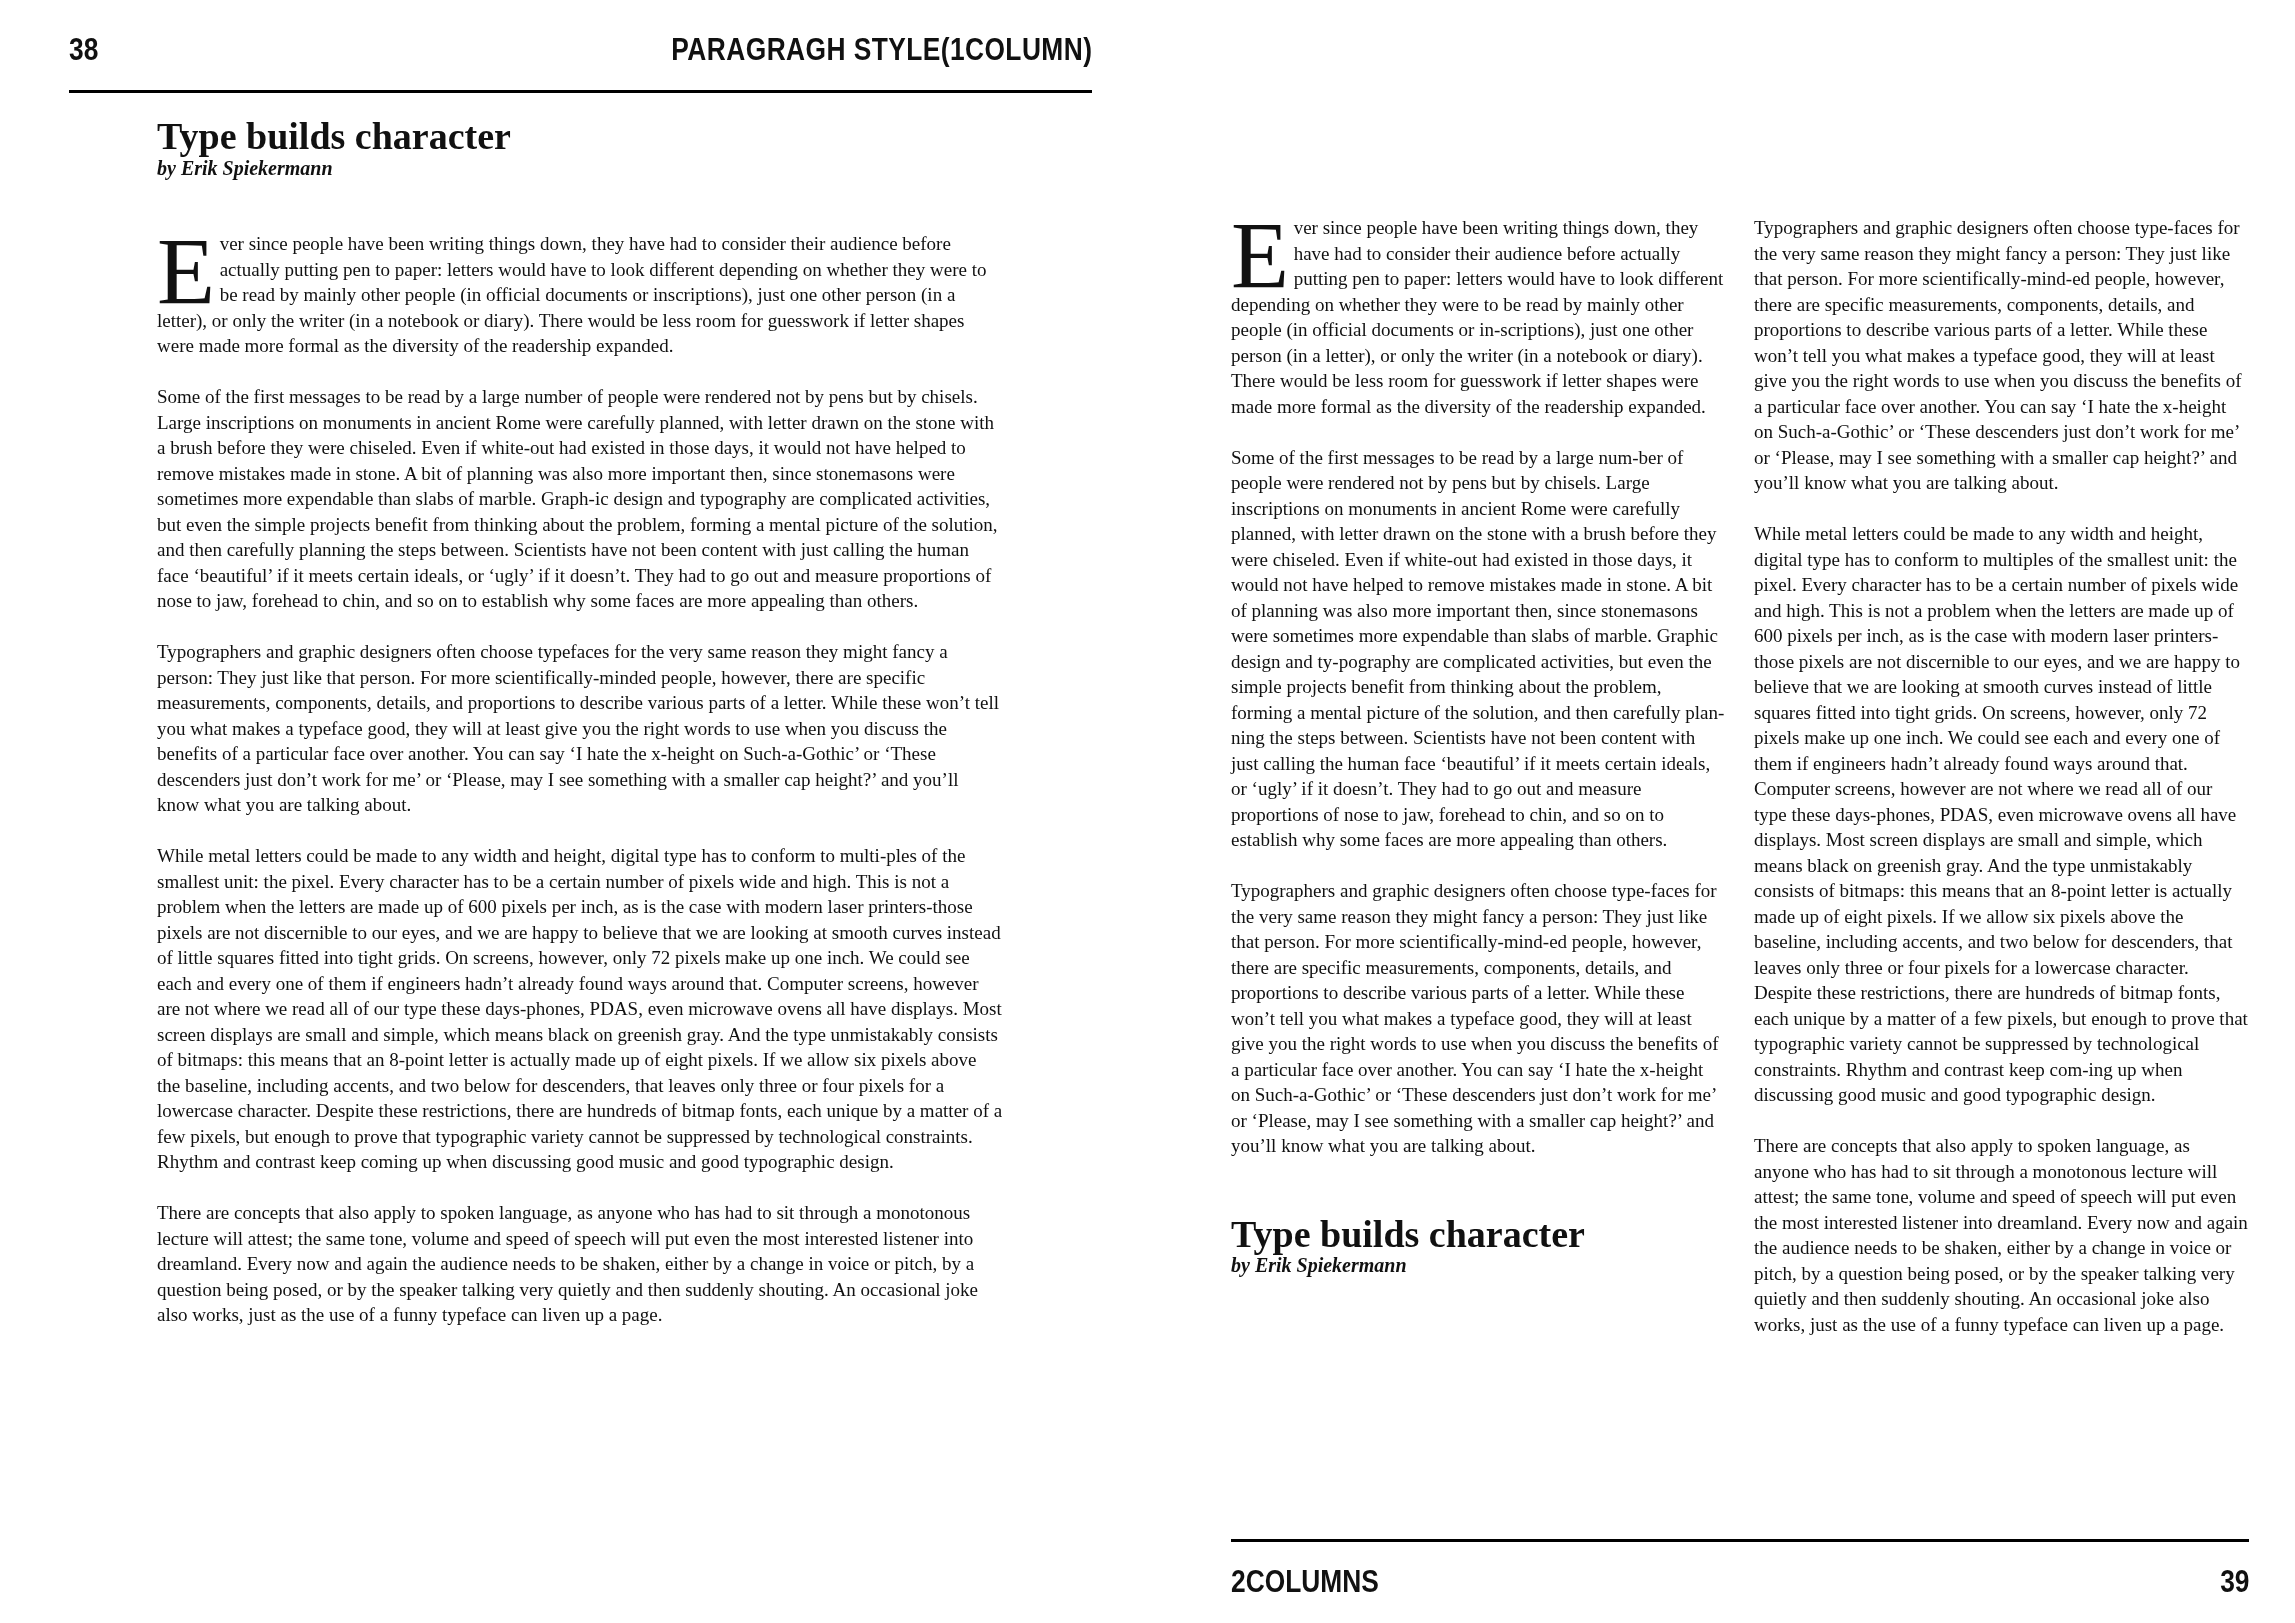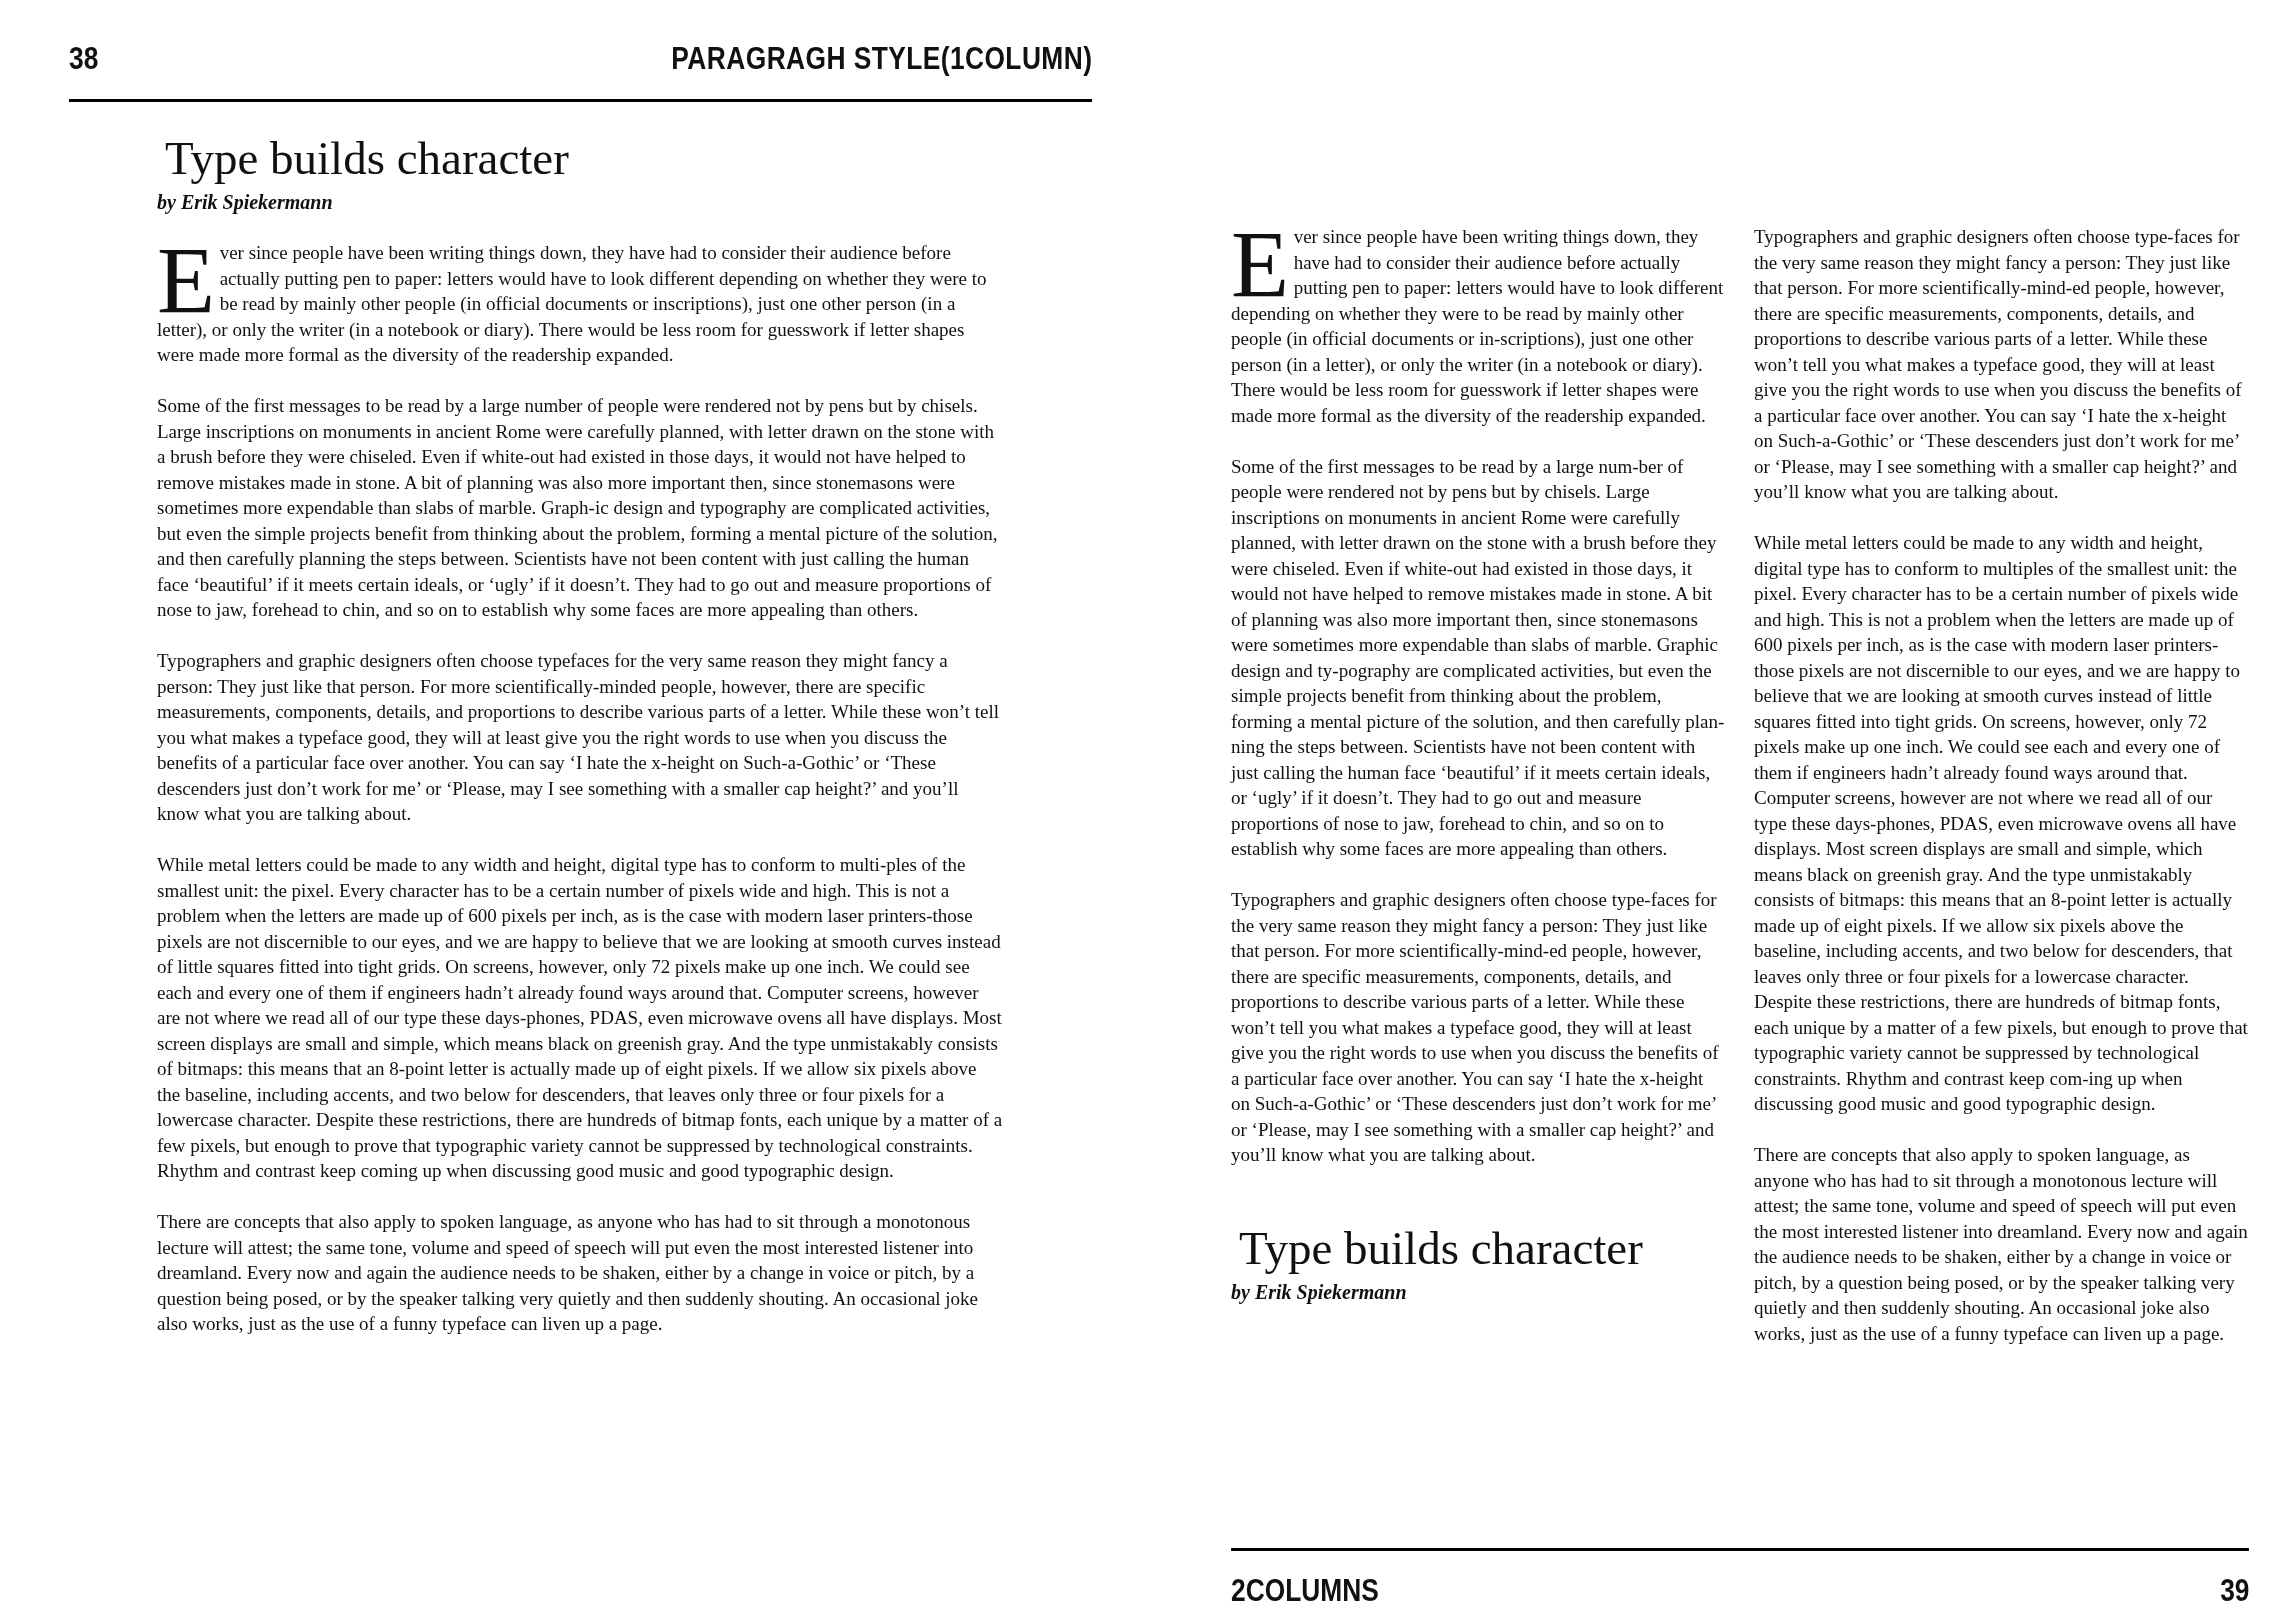--- a/index.html
+++ b/index.html
@@ -1,26 +1,26 @@
 <!DOCTYPE html>
 <html style="font-size:7.4px"><head>
 <meta charset="utf-8">
 <style>
   html, body { margin: 0; padding: 0; background: #ffffff; }
   body { width: 2295px; height: 1623px; position: relative; overflow: hidden; color: #111; }
-  .page { position: absolute; top: 13px; height: 1175px; width: 1148px; }
+  .page { position: absolute; top: 4px; height: 1175px; width: 1148px; }
   .page-left { left: 0; }
   .page-right { left: 1148px; }
   .header-bar { position: absolute; left: 69px; width: 1023px; top: 28px; height: 60px; }
   .hdr-num { position: absolute; left: 0; top: 0; font-family: "Liberation Sans", sans-serif; font-size: 31px; font-weight: bold; transform: scaleX(0.85); transform-origin: left; }
   .hdr-title { position: absolute; right: 0; top: 0; font-family: "Liberation Sans", sans-serif; font-size: 31px; font-weight: bold; transform: scaleX(0.85); transform-origin: right; letter-spacing: 0.5px; }
   .rule { position: absolute; height: 3.2px; background: #000; }
   .rule-top { left: 69px; width: 1023px; top: 86px; }
   .title-block { position: absolute; left: 157px; top: 113px; }
-  .art-title { font-family: "Liberation Serif", serif; font-weight: normal; font-size: 47px; line-height: 1.05; margin: 8px; }
+  .art-title { font-family: "Liberation Serif", serif; font-weight: bold; font-size: 38px; line-height: 1.05; margin: 0; }
   .art-author { font-family: "Liberation Serif", serif; font-style: italic; font-weight: bold; font-size: 20px; line-height: 1.15; margin: 0; }
   .body-left { position: absolute; left: 157px; top: 227px; width: 847px; font-family: "Liberation Serif", serif; font-size: 19px; line-height: 25.5px; text-align: left; }
   .body-left p, .col p { margin: 0 0 25.5px 0; }
   .dropcap { float: left; font-family: "Liberation Serif", serif; font-size: 95px; line-height: 69px; margin: 4.6px 4.6px 0 0; padding-top: 2.8px; }
   .col { position: absolute; top: 211px; width: 495px; font-family: "Liberation Serif", serif; font-size: 19px; line-height: 25.5px; }
   .col1 { left: 83px; }
   .col2 { left: 606px; }
   .title-block-right { margin-top: 56px; }
   .rule-bottom { left: 83px; width: 1018px; top: 1535px; }
   .footer-bar { position: absolute; left: 83px; width: 1018px; top: 1560px; height: 46px; }

